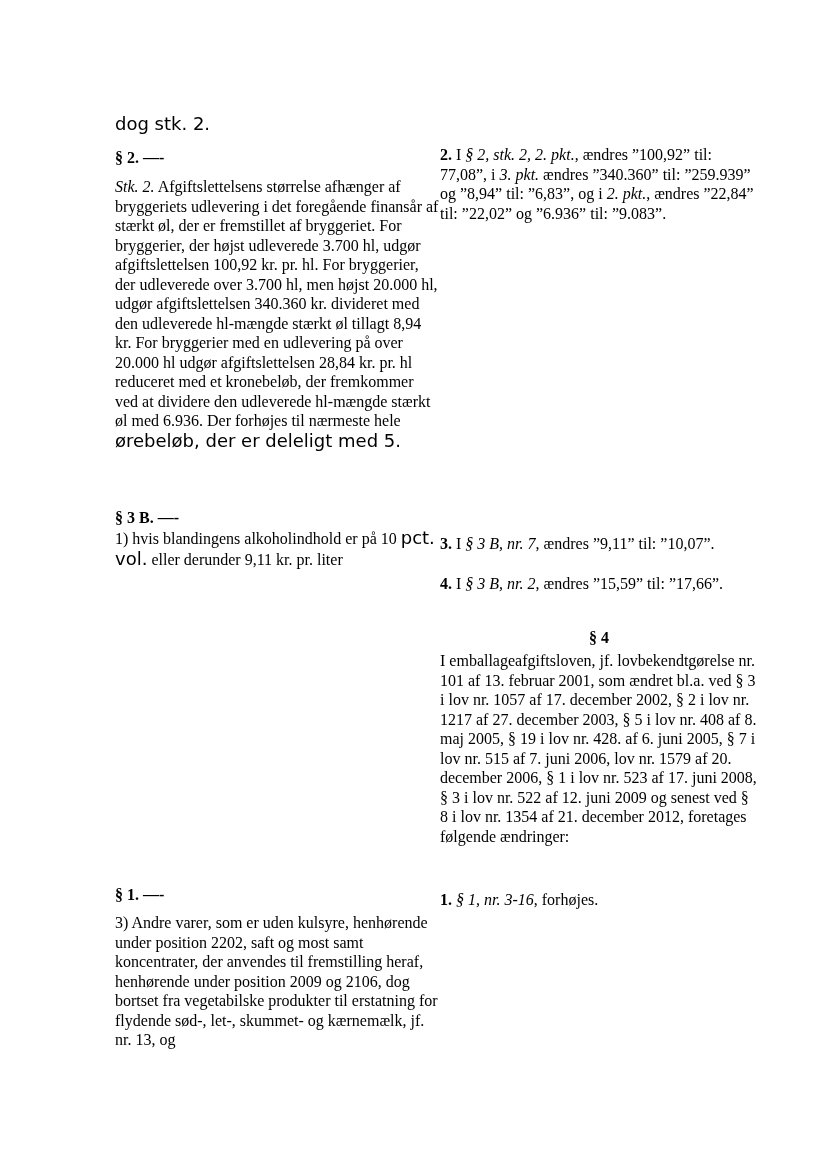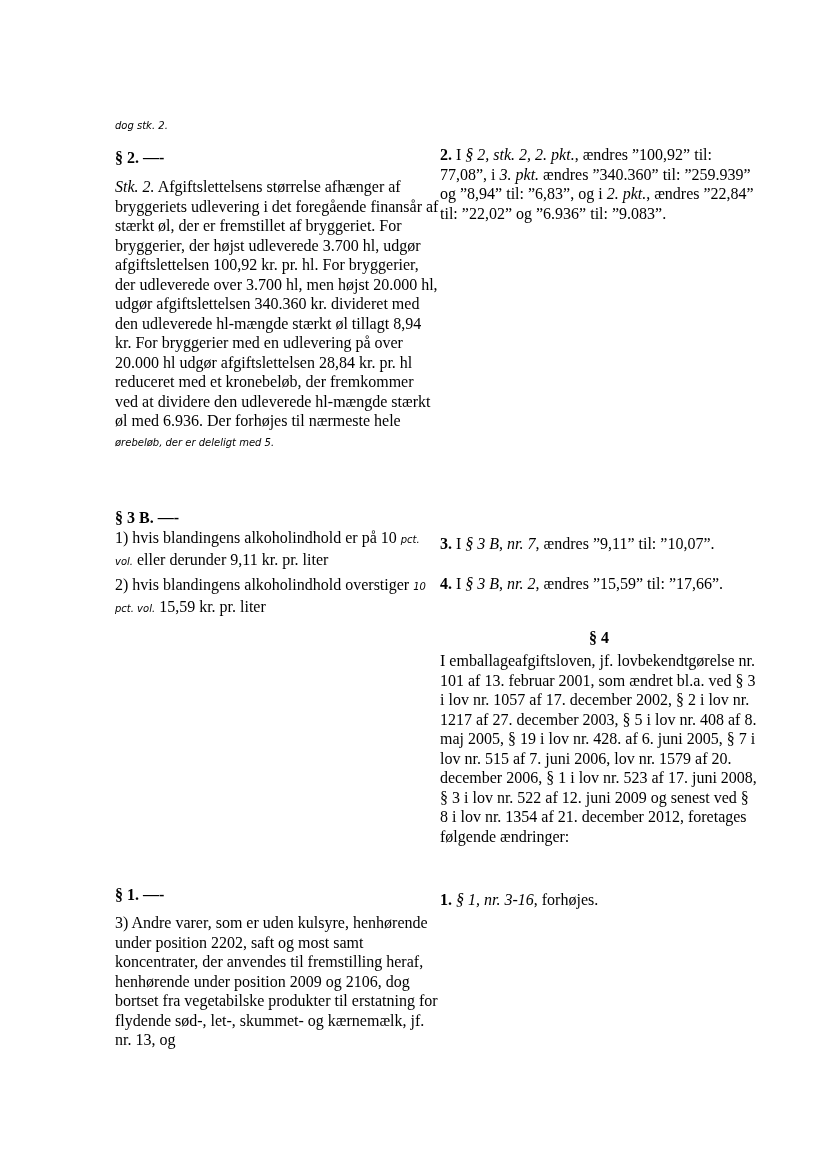--- a/index.html
+++ b/index.html
@@ -26,22 +26,21 @@
   }
   .col-left  { left: 115px; width: 324px; }
   .col-right { left: 440px; width: 318px; }
   .heading   { font-weight: 700; }
   .centered  { text-align: center; }
   
   .run-b  { font-weight: 700; }
   .run-i  { font-style: italic; text-align: right; }
   .run-sans {
     font-family: "DejaVu Sans", "Liberation Sans", sans-serif;
-    font-size: 10px;
-    font-style: italic;
+    font-size: 18px;
   }
   .page-number {
     font-family: "DejaVu Sans", "Liberation Sans", sans-serif;
     font-size: 14.5px;
     font-weight: 700;
     text-align: right;
     padding-right: 6px;
   }
 </style>
 </head>
@@ -52,21 +51,20 @@
   <p class="block col-left" style="top:114px;"><span class="run-sans">dog stk. 2.</span></p>
 
   <p class="block col-left heading" style="top:148px;"><span class="run-b">§ 2. —-</span></p>
 
   <p class="block col-left" style="top:177px;"><span class="run-i">Stk. 2.</span><span> Afgiftslettelsens størrelse afhænger af bryggeriets udlevering i det foregående finansår af stærkt øl, der er fremstillet af bryggeriet. For bryggerier, der højst udleverede 3.700 hl, udgør afgiftslettelsen 100,92 kr. pr. hl. For bryggerier, der udleverede over 3.700 hl, men højst 20.000 hl, udgør afgiftslettelsen 340.360 kr. divideret med den udleverede hl-mængde stærkt øl tillagt 8,94 kr. For bryggerier med en udlevering på over 20.000 hl udgør afgiftslettelsen 28,84 kr. pr. hl reduceret med et kronebeløb, der fremkommer ved at dividere den udleverede hl-mængde stærkt øl med 6.936. Der forhøjes til nærmeste hele </span><span class="run-sans">ørebeløb, der er deleligt med 5.</span></p>
 
   <p class="block col-left heading" style="top:508px;"><span class="run-b">§ 3 B. —-</span></p>
 
   <p class="block col-left" style="top:528px;"><span>1) hvis blandingens alkoholindhold er på 10 </span><span class="run-sans">pct. vol.</span><span> eller derunder 9,11 kr. pr. liter</span></p>
 
-  <p class="block col-left" style="top:575px;"><span>2) hvis blandingens alkoholindhold overstiger </span><span class="run-sans">10 pct. vol.</span><span> 15,59 kr. pr. liter</span></p>
 
   <p class="block col-left heading" style="top:885px;"><span class="run-b">§ 1. —-</span></p>
 
   <p class="block col-left" style="top:913px;"><span>3) Andre varer, som er uden kulsyre, henhørende under position 2202, saft og most samt koncentrater, der anvendes til fremstilling heraf, henhørende under position 2009 og 2106, dog bortset fra vegetabilske produkter til erstatning for flydende sød-, let-, skummet- og kærnemælk, jf. nr. 13, og</span></p>
 
   <p class="block col-right" style="top:145px;"><span class="run-b">2.</span><span> I </span><span class="run-i">§ 2, stk. 2, 2. pkt.</span><span>, ændres ”100,92” til: 77,08”, i </span><span class="run-i">3. pkt.</span><span> ændres ”340.360” til: ”259.939” og ”8,94” til: ”6,83”, og i </span><span class="run-i">2. pkt.</span><span>, ændres ”22,84” til: ”22,02” og ”6.936” til: ”9.083”.</span></p>
 
   <p class="block col-right" style="top:534px;"><span class="run-b">3.</span><span> I </span><span class="run-i">§ 3 B, nr. 7</span><span>, ændres ”9,11” til: ”10,07”.</span></p>
 
   <p class="block col-right" style="top:574px;"><span class="run-b">4.</span><span> I </span><span class="run-i">§ 3 B, nr. 2</span><span>, ændres ”15,59” til: ”17,66”.</span></p>

